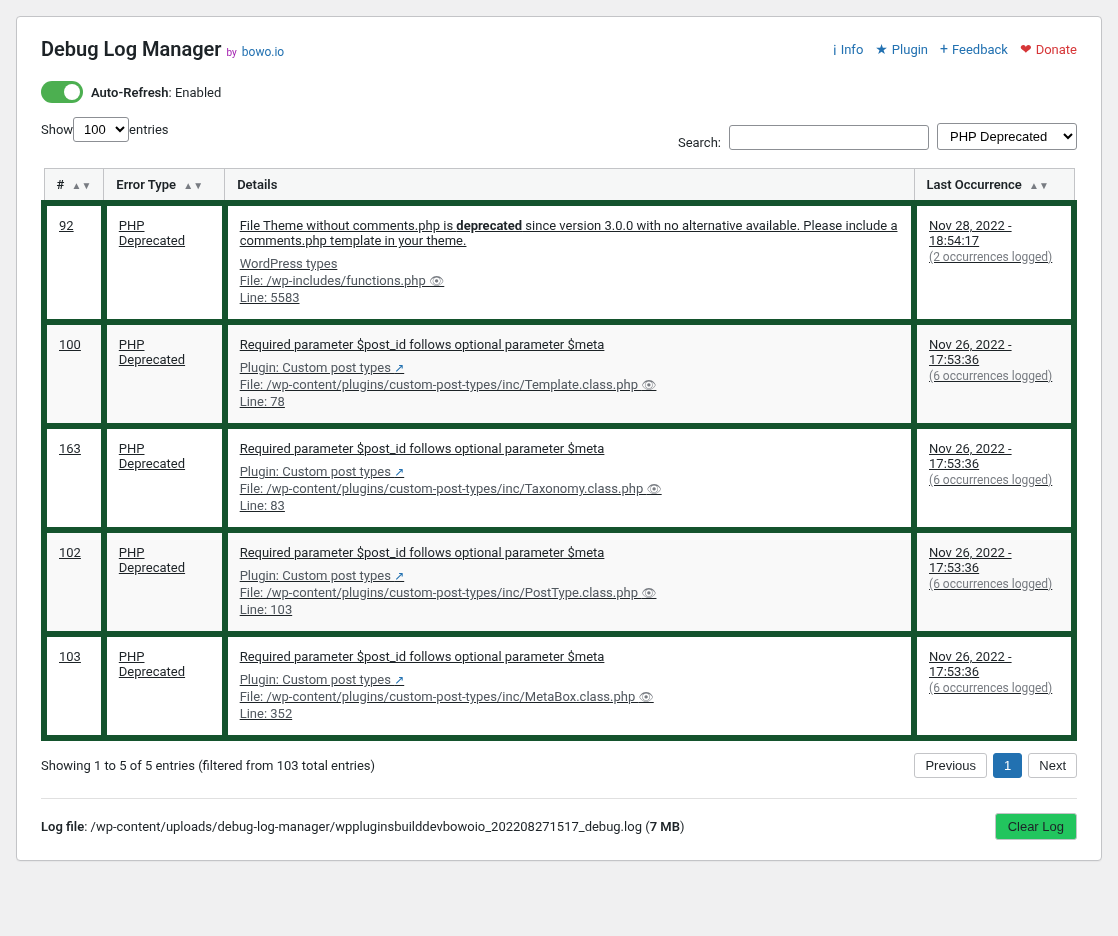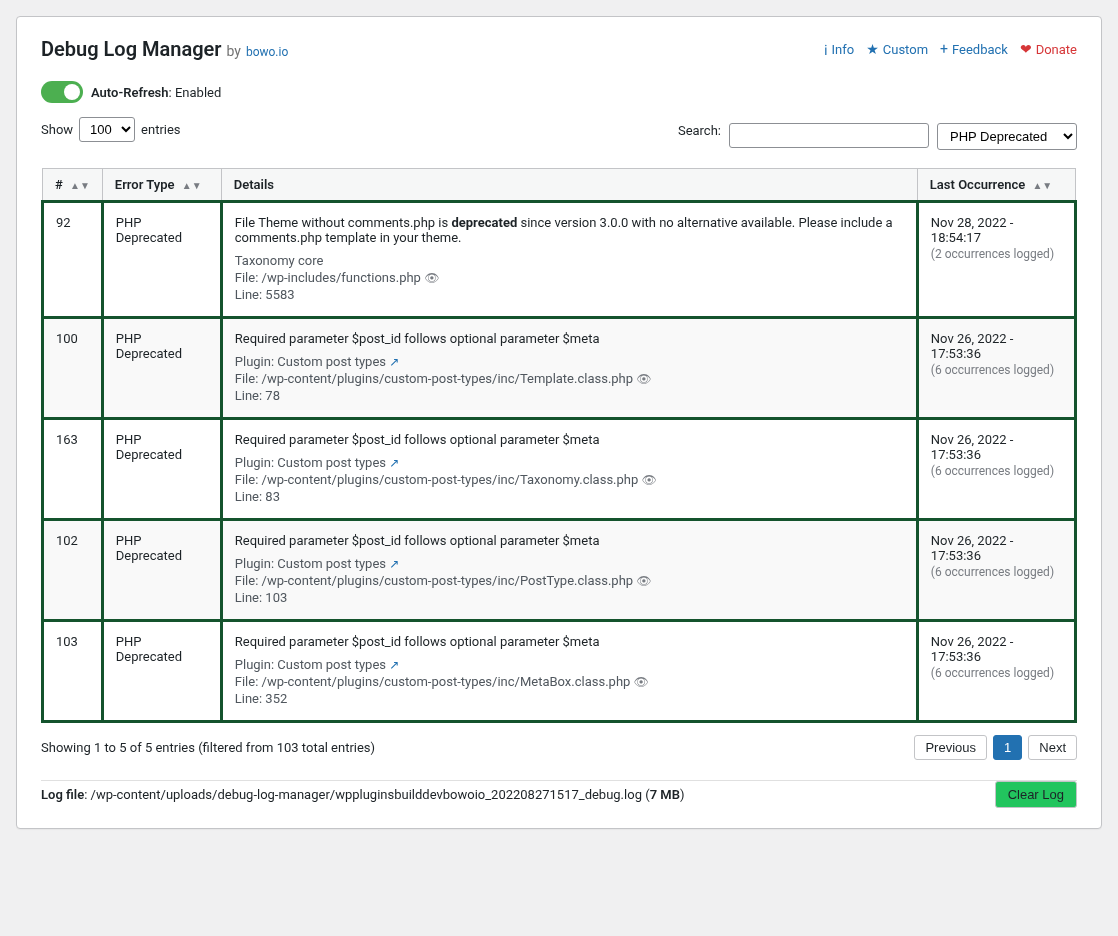--- a/index.html
+++ b/index.html
@@ -91,35 +91,35 @@
     .toggle input:checked + .toggle-slider:before { transform: translateX(20px); }
     .toggle-label {
       font-size: 13px;
       color: #1d2327;
     }
     .toggle-label strong { font-weight: 600; }
     
     .show-row {
       display: flex;
       align-items: center;
-      gap: 6px;
+      gap: 0;
       margin-bottom: 14px;
     }
     .show-row label { font-size: 13px; }
     .show-select {
       border: 1px solid #8c8f94;
       border-radius: 3px;
       padding: 3px 6px;
       font-size: 13px;
       background: #fff;
       cursor: pointer;
     }
     .search-row {
       display: flex;
-      align-items: flex-start;
+      align-items: flex-end;
       gap: 8px;
     }
     .search-label { font-size: 13px; }
     .search-input {
       border: 1px solid #8c8f94;
       border-radius: 3px;
       padding: 4px 8px;
       font-size: 13px;
       width: 200px;
     }
@@ -149,24 +149,25 @@
       white-space: nowrap;
     }
     .log-table th .sort-icon {
       display: inline-block;
       margin-left: 4px;
       color: #787c82;
       font-size: 10px;
       cursor: pointer;
     }
     .log-table td {
-      border: 3px solid #14532d;
+      border: 6px solid #14532d;
       padding: 12px 12px;
       vertical-align: top;
       color: #1d2327;
+      text-decoration: underline;
     }
     .log-table tr:nth-child(even) td { background: #f9f9f9; }
     .log-table tr:nth-child(odd) td { background: #fff; }
     .detail-main { margin-bottom: 8px; }
     .detail-meta { color: #50575e; margin-top: 6px; }
     .detail-meta div { margin-bottom: 2px; }
     .occurrence-note { color: #787c82; font-size: 12px; margin-top: 2px; }
     .ext-link { color: #2271b1; text-decoration: none; font-size: 12px; }
     .eye-icon { color: #787c82; font-size: 12px; cursor: pointer; }
     
@@ -195,20 +196,21 @@
     .pagination button.active {
       background: #2271b1;
       color: #fff;
       border-color: #2271b1;
     }
     .log-file-row {
       display: flex;
       align-items: center;
       justify-content: space-between;
       margin-top: 20px;
+      padding-top: 14px;
       border-top: 1px solid #e0e0e0;
     }
     .log-file-text { font-size: 13px; color: #1d2327; }
     .log-file-text strong { font-weight: 600; }
     .clear-log-btn {
       border: 1px solid #c3c4c7;
       background: #22c55e;
       padding: 5px 12px;
       font-size: 13px;
       border-radius: 3px;
@@ -227,31 +229,31 @@
   </style>
 </head>
 <body>
 
 <div class="outer-wrap">
   <div class="card">
 
     <div class="app-header">
       <div class="app-title">
         <span>Debug Log Manager</span>
-        <span style="font-weight:400;font-size:14px;color:#737373;">by</span>
+        <span style="font-weight:400;font-size:10px;color:#a21caf;">by</span>
         <a href="#" style="font-size:12px;font-weight:400;">bowo.io</a>
       </div>
       <div class="header-actions">
         <a class="header-btn" href="#">
           <span class="icon">ℹ</span>
           <span>Info</span>
         </a>
         <a class="header-btn" href="#">
           <span class="icon">★</span>
-          <span>Custom</span>
+          <span>Plugin</span>
         </a>
         <a class="header-btn" href="#">
           <span class="icon">+</span>
           <span>Feedback</span>
         </a>
         <a class="header-btn donate" href="#">
           <span class="icon">❤</span>
           <span>Donate</span>
         </a>
       </div>
@@ -317,21 +319,21 @@
         </tr>
       </thead>
       <tbody id="table-body">
 
       <tr>
             <td>92</td>
             <td>PHP Deprecated</td>
             <td>
               <div class="detail-main">File Theme without comments.php is <strong>deprecated</strong> since version 3.0.0 with no alternative available. Please include a comments.php template in your theme.</div>
               <div class="detail-meta">
-                <div>Taxonomy core</div>
+                <div>WordPress types</div>
                 <div>File: /wp-includes/functions.php <span class="eye-icon">👁</span></div>
                 <div>Line: 5583</div>
               </div>
             </td>
             <td>
               <div>Nov 28, 2022 - 18:54:17</div>
               <div class="occurrence-note">(2 occurrences logged)</div>
             </td>
           </tr>
           <tr>

